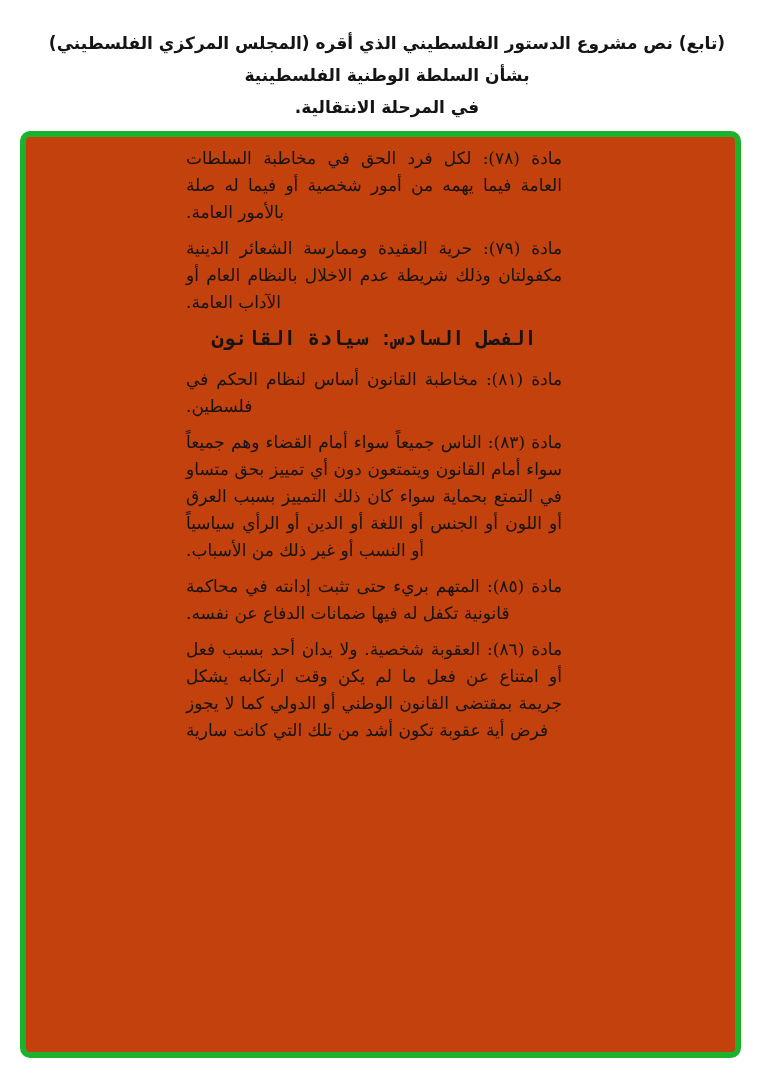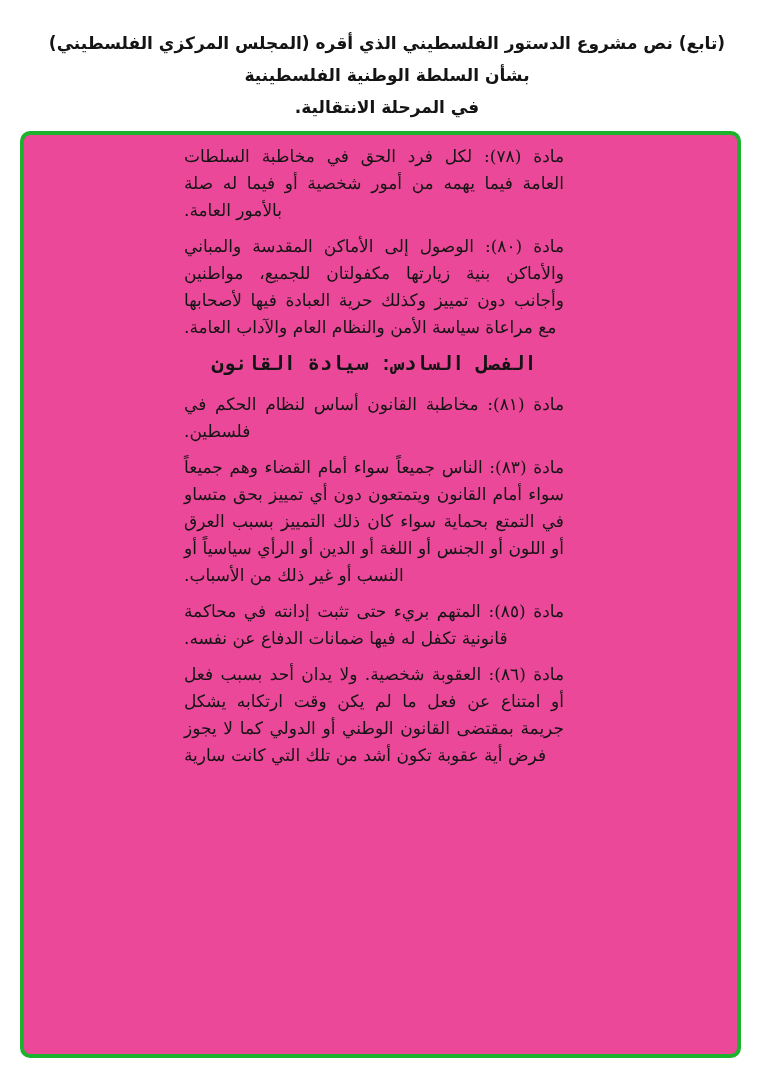--- a/index.html
+++ b/index.html
@@ -20,23 +20,23 @@
     padding: 0 28px;
   }
   .source-line {
     font-family: "DejaVu Sans", sans-serif;
     font-weight: 700; font-size: 13px; line-height: 20px;
     margin-top: 6px; padding: 0 60px;
   }
   .highlight-frame {
     position: absolute; left: 20px; top: 131px;
     width: 721px; height: 927px;
-    border: 4px solid #c2410c;
+    border: 6px solid #c2410c;
     border-radius: 10px;
-    background: #ec4899;
+    background: #c2410c;
     overflow: hidden;
   }
   .document-body {
     direction: rtl;
     margin: 8px 173px 0 160px;      
     text-align: justify;
     text-align-last: left;           
     font-size: 17px; line-height: 27px;
   }
   .article { margin-bottom: 9px; }
@@ -55,22 +55,22 @@
   <div class="title-line">(تابع) نص مشروع الدستور الفلسطيني الذي أقره (المجلس المركزي الفلسطيني) بشأن السلطة الوطنية الفلسطينية</div>
   <div class="title-line">في المرحلة الانتقالية.</div>
   <div class="source-line">المصدر: يوميات ووثائق الوحدة العربية ١٩٩٤، مركز دراسات الوحدة العربية، بيروت، ط١، ١٩٩٥، ص ٤٥٧ - ٤٦٣.</div>
 </header>
 
 <div class="highlight-frame" style="border-color: rgb(28, 178, 46);">
   <div class="document-body">
 
     <p class="article"><span class="article-label">مادة (٧٨):</span> <span>لكل فرد الحق في مخاطبة السلطات العامة فيما يهمه من أمور شخصية أو فيما له صلة بالأمور العامة.</span></p>
 
+    <p class="article"><span class="article-label">مادة (٧٩):</span> <span>حرية العقيدة وممارسة الشعائر الدينية مكفولتان وذلك شريطة عدم الاخلال بالنظام العام أو الآداب العامة.</span></p>
 
-    <p class="article"><span class="article-label">مادة (٨٠):</span> <span>الوصول إلى الأماكن المقدسة والمباني والأماكن بنية زيارتها مكفولتان للجميع، مواطنين وأجانب دون تمييز وكذلك حرية العبادة فيها لأصحابها مع مراعاة سياسة الأمن والنظام العام والآداب العامة.</span></p>
 
     <h2 class="chapter-heading">الفصل السادس:  سيادة القانون</h2>
 
     <p class="article"><span class="article-label">مادة (٨١):</span> <span>مخاطبة القانون أساس لنظام الحكم في فلسطين.</span></p>
 
 
     <p class="article"><span class="article-label">مادة (٨٣):</span> <span>الناس جميعاً سواء أمام القضاء وهم جميعاً سواء أمام القانون ويتمتعون دون أي تمييز بحق متساو في التمتع بحماية سواء كان ذلك التمييز بسبب العرق أو اللون أو الجنس أو اللغة أو الدين أو الرأي سياسياً أو النسب أو غير ذلك من الأسباب.</span></p>
 
 
     <p class="article"><span class="article-label">مادة (٨٥):</span> <span>المتهم بريء حتى تثبت إدانته في محاكمة قانونية تكفل له فيها ضمانات الدفاع عن نفسه.</span></p>

